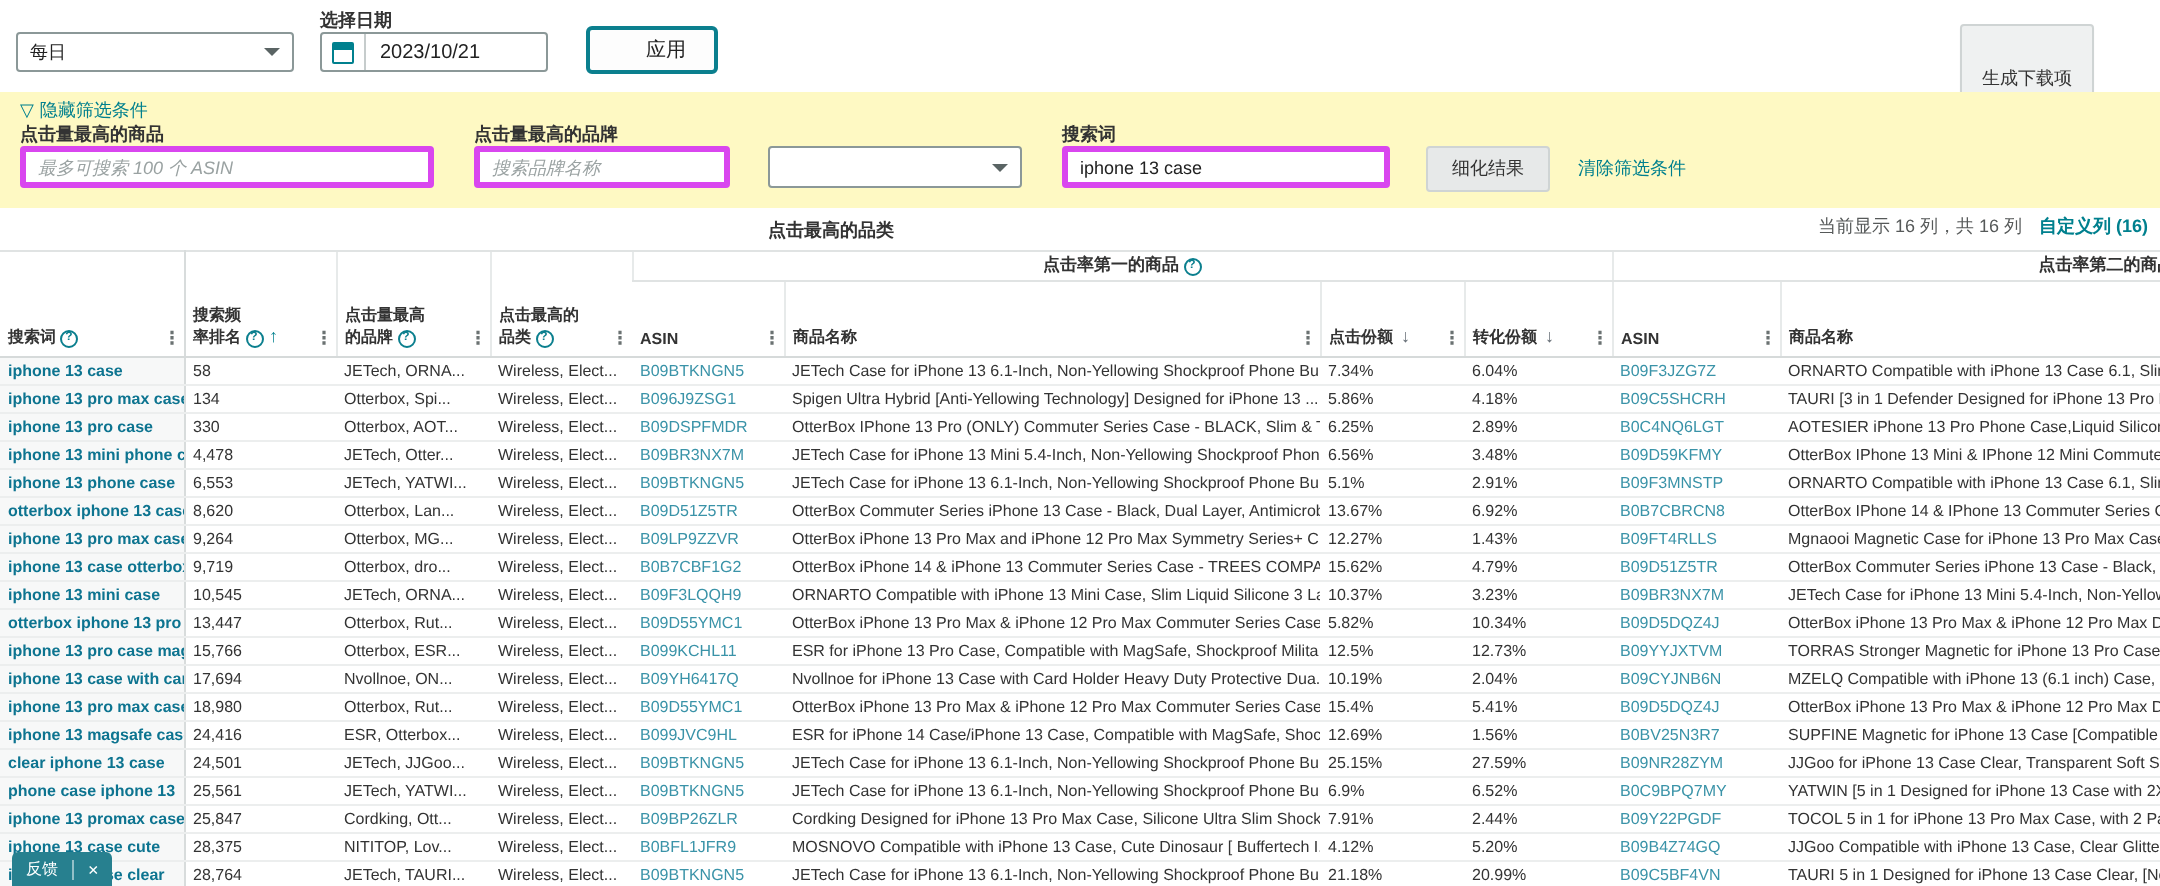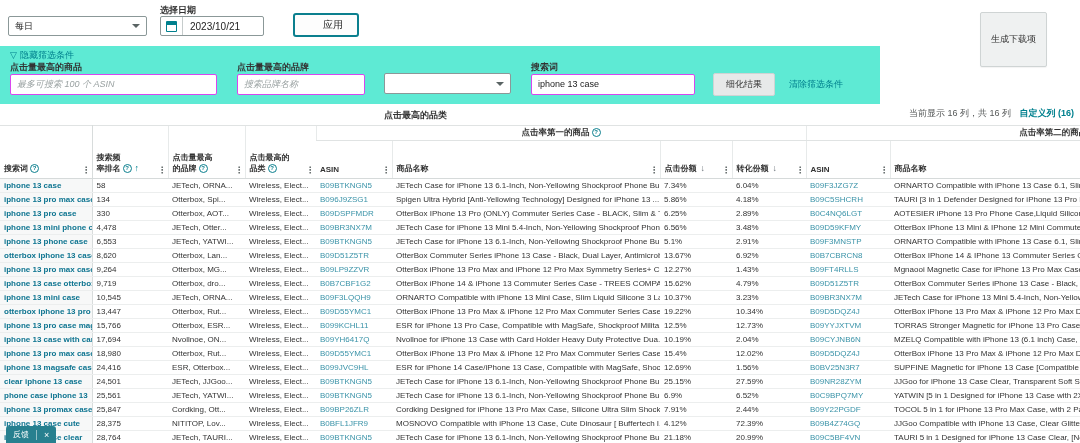--- a/index.html
+++ b/index.html
@@ -13,24 +13,24 @@
     display:flex; align-items:center; font-size:9px; color:#222; padding:0 6px; }
   .chev { width:0; height:0; border-left:4px solid transparent; border-right:4px solid transparent;
     border-top:4px solid #5a6464; margin-left:auto; }
   .calendar { width:11px; height:11px; border:1px solid #00808e; border-top:4px solid #00808e;
     border-radius:1px; display:inline-block; }
   .btn-apply { border:2px solid #0b7f8e; border-radius:3px; background:#fdfdfd; color:#222;
     font-size:10px; padding:3px 14px; cursor:pointer; font-family:inherit; }
   .btn-gray { border:1px solid #cfd4d4; border-radius:2px; background:#eff1f1; color:#333;
     font-size:9px; padding:20px 10px; cursor:pointer; font-family:inherit; box-shadow:0 1px 1px rgba(0,0,0,.05); }
   
-  #filterbar { top:46px; left:0; width:880px; height:58px; background:#5eead4; }
+  #filterbar { top:46px; left:0; width:1080px; height:58px; background:#fef9c3; }
   #filter-toggle { top:3px; left:10px; font-size:9px; color:#00808e; cursor:pointer; }
   .fld-label { font-size:9px; font-weight:bold; color:#333; }
-  .inp { border:1px solid #d946ef; border-radius:2px; background:#fff; height:21px; width:100%;
+  .inp { border:3px solid #d946ef; border-radius:2px; background:#fff; height:21px; width:100%;
     font-size:9px; padding:0 6px; color:#222; font-family:inherit; }
   .inp::placeholder { font-style:italic; color:#9aa2a2; }
   .btn-refine { border:1px solid #cfd4d4; border-radius:2px; background:#e7e9e9; color:#333;
     font-size:9px; padding:4px 12px; cursor:pointer; font-family:inherit; }
   #clear-link { font-size:9px; color:#00808e; cursor:pointer; }
   
   #cols-info { top:107px; left:0; width:1074px; text-align:right; font-size:9px; color:#565959; }
   #cols-info .link { color:#00808e; font-weight:bold; margin-left:6px; cursor:pointer; }
   
   #tablewrap { top:125px; left:0; width:1080px; height:318px; overflow:hidden; }
@@ -64,21 +64,21 @@
 </head>
 <body>
 
 <div id="topbar" class="abs">
   <div class="abs lbl" style="top:4px;left:8px;margin-top:48px;">报告范围</div>
   <div class="abs selbox" style="top:16px;left:8px;width:139px;">
     <span>每日</span>
     <span class="chev"></span>
   </div>
   <div class="abs lbl" style="top:4px;left:160px;">选择日期</div>
-  <div class="abs selbox" style="top:16px;left:160px;width:104px;padding:0;">
+  <div class="abs selbox" style="top:16px;left:160px;width:114px;padding:0;">
     <span style="width:22px;display:flex;justify-content:center;align-items:center;height:100%;border-right:1px solid #c6cccc;">
         <span class="calendar"></span>
       </span>
     <span style="padding-left:7px;font-size:10px;">2023/10/21</span>
   </div>
   <button class="abs btn-apply" style="top:13px;left:293px;padding-left:28px;">应用</button>
   <button class="abs btn-gray" style="top:12px;right:33px;">生成下载项</button>
 </div>
 
 <div id="filterbar" class="abs">
@@ -280,21 +280,21 @@
           <td class="c-asin">B09BR3NX7M</td>
           <td class="c-name">JETech Case for iPhone 13 Mini 5.4-Inch, Non-Yellowi</td>
         </tr>
         <tr>
           <td class="c-term">otterbox iphone 13 pro</td>
           <td class="c-rank">13,447</td>
           <td class="c-brands">Otterbox, Rut...</td>
           <td class="c-cats">Wireless, Elect...</td>
           <td class="c-asin">B09D55YMC1</td>
           <td class="c-name">OtterBox iPhone 13 Pro Max &amp; iPhone 12 Pro Max Commuter Series Case ...</td>
-          <td class="c-share">19.22%</td>
+          <td class="c-share">5.82%</td>
           <td class="c-share">10.34%</td>
           <td class="c-asin">B09D5DQZ4J</td>
           <td class="c-name">OtterBox iPhone 13 Pro Max &amp; iPhone 12 Pro Max De</td>
         </tr>
         <tr>
           <td class="c-term">iphone 13 pro case mag</td>
           <td class="c-rank">15,766</td>
           <td class="c-brands">Otterbox, ESR...</td>
           <td class="c-cats">Wireless, Elect...</td>
           <td class="c-asin">B099KCHL11</td>
@@ -317,21 +317,21 @@
           <td class="c-name">MZELQ Compatible with iPhone 13 (6.1 inch) Case, Ca</td>
         </tr>
         <tr>
           <td class="c-term">iphone 13 pro max case</td>
           <td class="c-rank">18,980</td>
           <td class="c-brands">Otterbox, Rut...</td>
           <td class="c-cats">Wireless, Elect...</td>
           <td class="c-asin">B09D55YMC1</td>
           <td class="c-name">OtterBox iPhone 13 Pro Max &amp; iPhone 12 Pro Max Commuter Series Case ...</td>
           <td class="c-share">15.4%</td>
-          <td class="c-share">12.02%</td>
+          <td class="c-share">5.41%</td>
           <td class="c-asin">B09D5DQZ4J</td>
           <td class="c-name">OtterBox iPhone 13 Pro Max &amp; iPhone 12 Pro Max De</td>
         </tr>
         <tr>
           <td class="c-term">iphone 13 magsafe case</td>
           <td class="c-rank">24,416</td>
           <td class="c-brands">ESR, Otterbox...</td>
           <td class="c-cats">Wireless, Elect...</td>
           <td class="c-asin">B099JVC9HL</td>
           <td class="c-name">ESR for iPhone 14 Case/iPhone 13 Case, Compatible with MagSafe, Shock...</td>
@@ -377,21 +377,21 @@
           <td class="c-name">TOCOL 5 in 1 for iPhone 13 Pro Max Case, with 2 Pack</td>
         </tr>
         <tr>
           <td class="c-term">iphone 13 case cute</td>
           <td class="c-rank">28,375</td>
           <td class="c-brands">NITITOP, Lov...</td>
           <td class="c-cats">Wireless, Elect...</td>
           <td class="c-asin">B0BFL1JFR9</td>
           <td class="c-name">MOSNOVO Compatible with iPhone 13 Case, Cute Dinosaur [ Buffertech I...</td>
           <td class="c-share">4.12%</td>
-          <td class="c-share">72.39%</td>
+          <td class="c-share">5.20%</td>
           <td class="c-asin">B09B4Z74GQ</td>
           <td class="c-name">JJGoo Compatible with iPhone 13 Case, Clear Glitter S</td>
         </tr>
         <tr>
           <td class="c-term">iphone 13 case clear</td>
           <td class="c-rank">28,764</td>
           <td class="c-brands">JETech, TAURI...</td>
           <td class="c-cats">Wireless, Elect...</td>
           <td class="c-asin">B09BTKNGN5</td>
           <td class="c-name">JETech Case for iPhone 13 6.1-Inch, Non-Yellowing Shockproof Phone Bu...</td>

